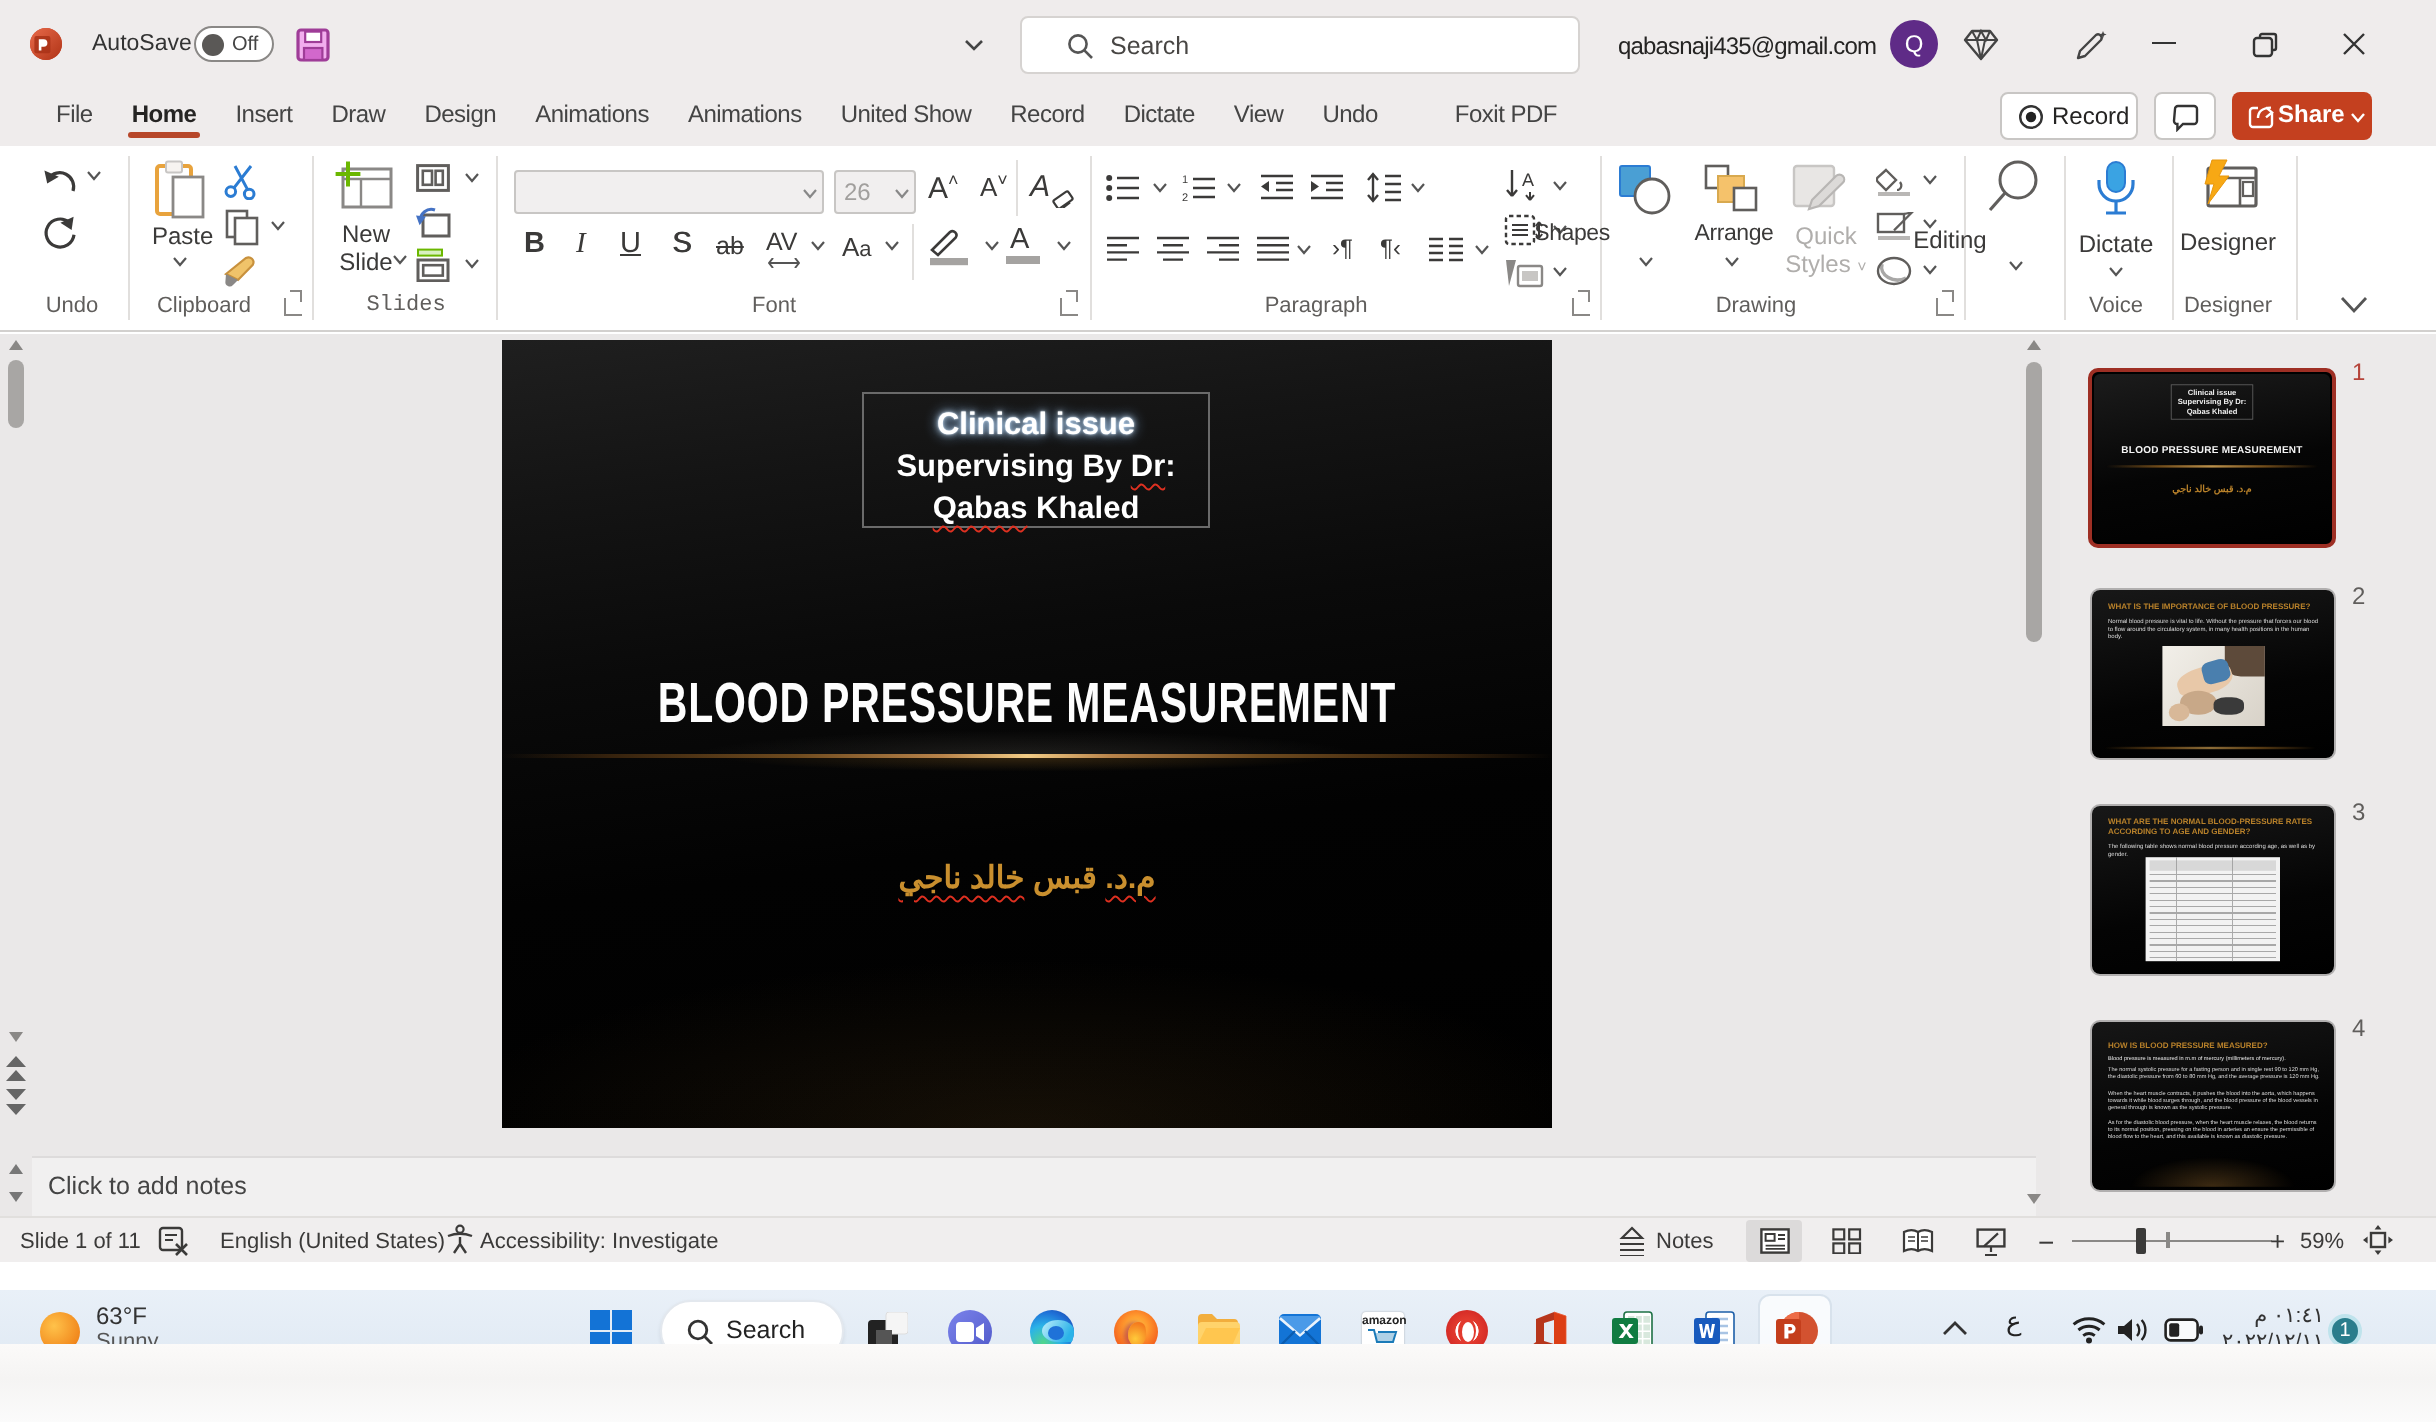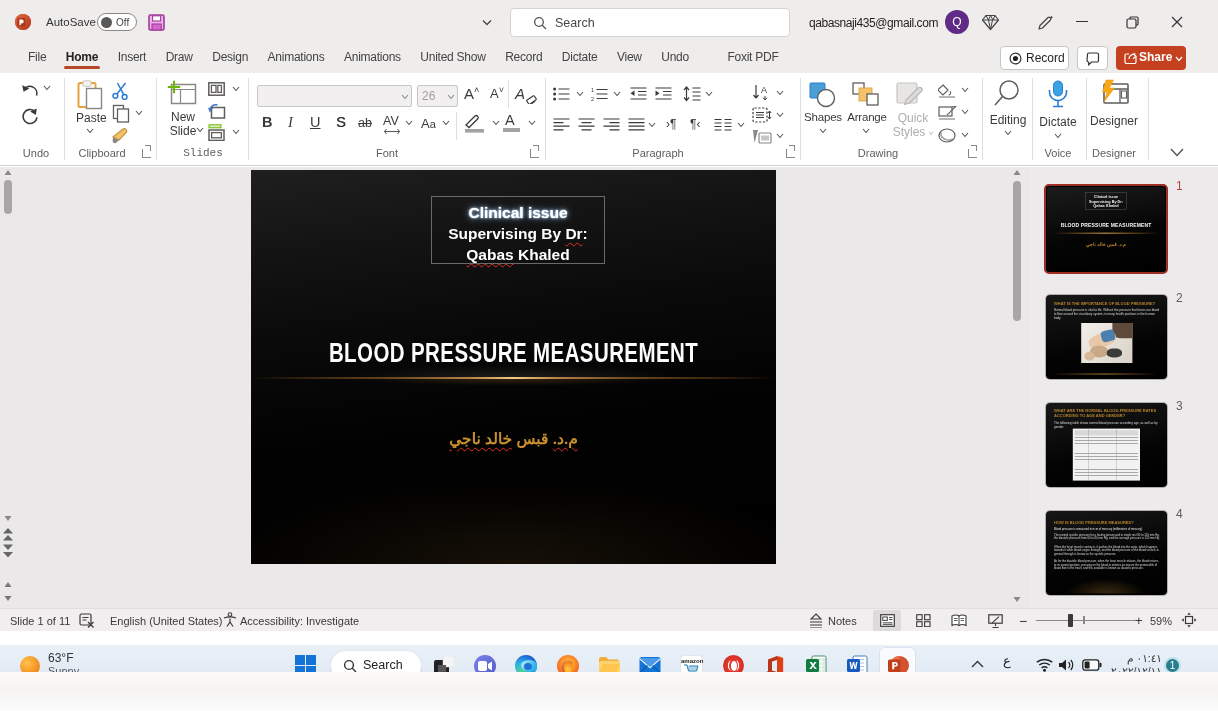--- a/index.html
+++ b/index.html
@@ -368,21 +368,21 @@
           <path d="M1 1 L4 4.5 L7 1" fill="none" stroke="#555" stroke-width="1.1"></path>
         </svg>
     <div class="grplabel" style="left:625px;width:66px;">Paragraph</div>
     <div class="launcher" style="left:786px;"></div>
     <div class="sep" style="left:800px;"></div>
 
     <svg class="abs" style="left:809px;top:82px;" width="28" height="26" viewBox="0 0 28 26">
       <rect x="1" y="1" width="15" height="15" rx="1" fill="#4a9fd4" stroke="#2b7cd3" stroke-width="1"></rect>
       <circle cx="17" cy="16" r="8.5" fill="#fff" stroke="#605e5c" stroke-width="1.4"></circle>
     </svg>
-    <div class="abs" style="left:801px;top:111px;width:44px;text-align:center;font-size:11.5px;letter-spacing:-0.2px;color:#3b3a39;">Shapes</div>
+    <div class="abs" style="left:764px;top:111px;width:44px;text-align:center;font-size:11.5px;letter-spacing:-0.2px;color:#3b3a39;">Shapes</div>
     <svg class="abs" style="left:819px;top:128px;" width="8" height="6" viewBox="0 0 8 6">
           <path d="M1 1 L4 4.5 L7 1" fill="none" stroke="#555" stroke-width="1.1"></path>
         </svg>
     <svg class="abs" style="left:852px;top:82px;" width="28" height="26" viewBox="0 0 28 26">
       <rect x="1" y="1" width="11" height="11" fill="#fff" stroke="#605e5c" stroke-width="1.3"></rect>
       <rect x="7" y="6" width="13" height="13" fill="#f5c26b" stroke="#d8a94f" stroke-width="1"></rect>
       <rect x="15" y="12" width="11" height="11" fill="#fff" stroke="#605e5c" stroke-width="1.3"></rect>
     </svg>
     <div class="abs" style="left:845px;top:111px;width:44px;text-align:center;font-size:11.5px;letter-spacing:-0.2px;color:#3b3a39;">Arrange</div>
     <svg class="abs" style="left:862px;top:128px;" width="8" height="6" viewBox="0 0 8 6">
@@ -419,21 +419,21 @@
           <path d="M1 1 L4 4.5 L7 1" fill="none" stroke="#555" stroke-width="1.1"></path>
         </svg>
     <div class="grplabel" style="left:848px;width:60px;">Drawing</div>
     <div class="launcher" style="left:968px;"></div>
     <div class="sep" style="left:982px;"></div>
 
     <svg class="abs" style="left:992px;top:80px;" width="28" height="27" viewBox="0 0 28 27">
       <circle cx="17" cy="10" r="9" fill="none" stroke="#605e5c" stroke-width="1.5"></circle>
       <path d="M10.5 16.5 L3 25" stroke="#605e5c" stroke-width="1.6"></path>
     </svg>
-    <div class="abs" style="left:985px;top:113px;width:46px;text-align:center;font-size:12px;color:#3b3a39;">Editing</div>
+    <div class="abs" style="left:952px;top:113px;width:46px;text-align:center;font-size:12px;color:#3b3a39;">Editing</div>
     <svg class="abs" style="left:1004px;top:130px;" width="8" height="6" viewBox="0 0 8 6">
           <path d="M1 1 L4 4.5 L7 1" fill="none" stroke="#555" stroke-width="1.1"></path>
         </svg>
     <div class="sep" style="left:1032px;"></div>
 
     <svg class="abs" style="left:1047px;top:80px;" width="22" height="28" viewBox="0 0 22 28">
       <rect x="6.5" y="1" width="9" height="15" rx="4.5" fill="#3aa3e3" stroke="#2b7cd3" stroke-width="1"></rect>
       <path d="M2.5 10 v2 a8.5 8.5 0 0 0 17 0 v-2" fill="none" stroke="#2b7cd3" stroke-width="1.6"></path>
       <path d="M11 21 v5 M6 26.5 h10" stroke="#2b7cd3" stroke-width="1.6"></path>
     </svg>
@@ -484,20 +484,23 @@
   <div class="abs" style="left:4px;top:180px;width:8px;height:34px;background:#a8a6a4;border-radius:4px;"></div>
   <svg class="abs" style="left:3px;top:514px;" width="10" height="8" viewBox="0 0 10 8">
       <path d="M5 7 L1.5 2 L8.5 2 z" fill="#8a8886"></path>
     </svg>
   <svg class="abs" style="left:2px;top:528px;" width="12" height="14" viewBox="0 0 12 14">
       <path d="M6 0 L1 5.5 L11 5.5 z M6 7 L1 12.5 L11 12.5 z" fill="#666"></path>
     </svg>
   <svg class="abs" style="left:2px;top:544px;" width="12" height="14" viewBox="0 0 12 14">
       <path d="M6 6 L1 0.5 L11 0.5 z M6 13.5 L1 8 L11 8 z" fill="#666"></path>
     </svg>
+  <div class="abs" id="notesarea">
+      <div style="position:absolute;left:8px;top:7px;font-size:12.5px;color:#444;">Click to add notes</div>
+    </div>
   <svg class="abs" style="left:3px;top:581px;" width="10" height="8" viewBox="0 0 10 8">
       <path d="M5 1 L1.5 6 L8.5 6 z" fill="#777"></path>
     </svg>
   <svg class="abs" style="left:3px;top:594px;" width="10" height="8" viewBox="0 0 10 8">
       <path d="M5 7 L1.5 2 L8.5 2 z" fill="#777"></path>
     </svg>
   <div class="abs" id="thumbpanel">
 
     <svg style="position:absolute;left:-18px;top:2px;" width="10" height="8" viewBox="0 0 10 8">
         <path d="M5 1 L1.5 6 L8.5 6 z" fill="#8a8886"></path>

